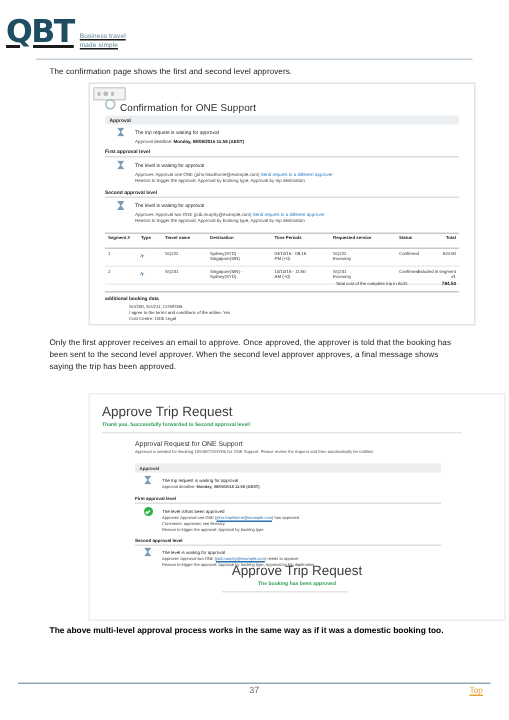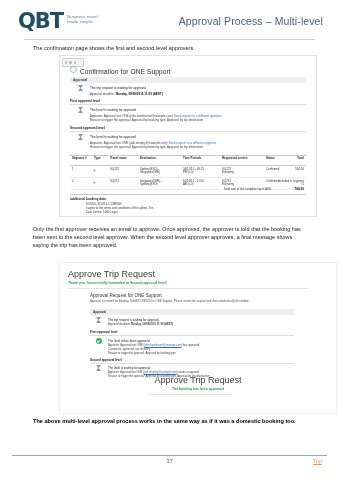--- a/index.html
+++ b/index.html
@@ -5,21 +5,21 @@
   html,body{margin:0;padding:0;}
   body{
     width:339px;height:480px;background:#ffffff;
     font-family:"Liberation Sans",sans-serif;
     color:#1a1a1a;overflow:hidden;position:relative;
   }
   .page{position:absolute;inset:0;background:#fff;}
 
   
   .header{position:absolute;left:0;top:0;width:339px;height:40px;}
-  .logo{position:absolute;left:18px;top:11px;display:flex;align-items:flex-start;}
+  .logo{position:absolute;left:4px;top:11px;display:flex;align-items:flex-end;text-decoration:underline;}
   .logo-mark{
     font-family:"DejaVu Sans",sans-serif;
     font-size:21px;font-weight:bold;letter-spacing:-1px;
     color:#1f4e63;line-height:21px;
   }
   .logo-tag{
     margin-left:4px;margin-top:3px;
     font-size:4.3px;line-height:5.4px;color:#5b7f91;
     font-family:"Liberation Sans",sans-serif;letter-spacing:.1px;
   }
@@ -180,21 +180,20 @@
 <div class="page">
 
   <div class="header">
     <div class="logo">
       <span class="logo-mark">QBT</span>
       <span class="logo-tag">
         <span>Business travel</span><br>
         <span>made simple</span>
       </span>
     </div>
-    <div class="doc-title">Approval Process – Multi-level</div>
     <div class="hr-top"></div>
   </div>
 
   <div class="para intro">The confirmation page shows the first and second level approvers.</div>
 
   <div class="shot1">
     <div class="s1-chrome">
         <i></i>
         <i></i>
         <i></i>

